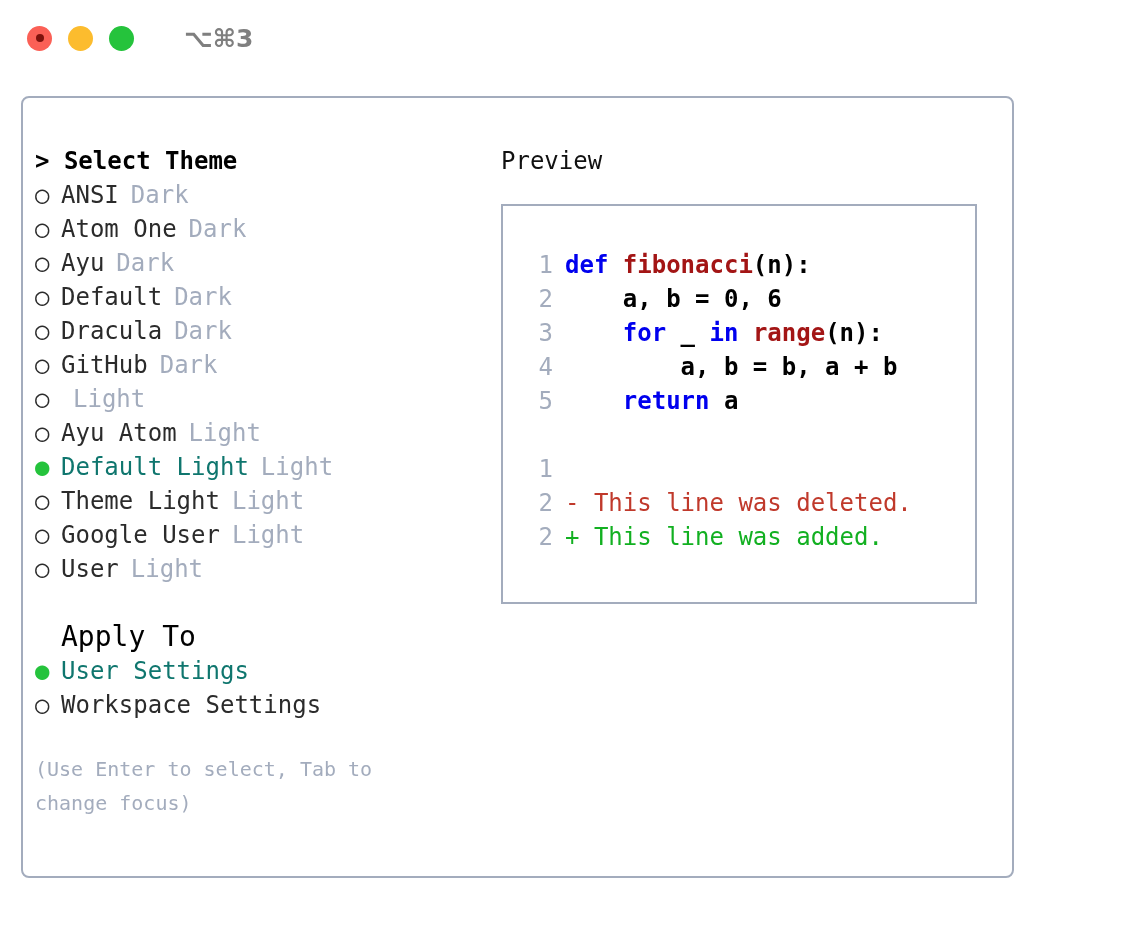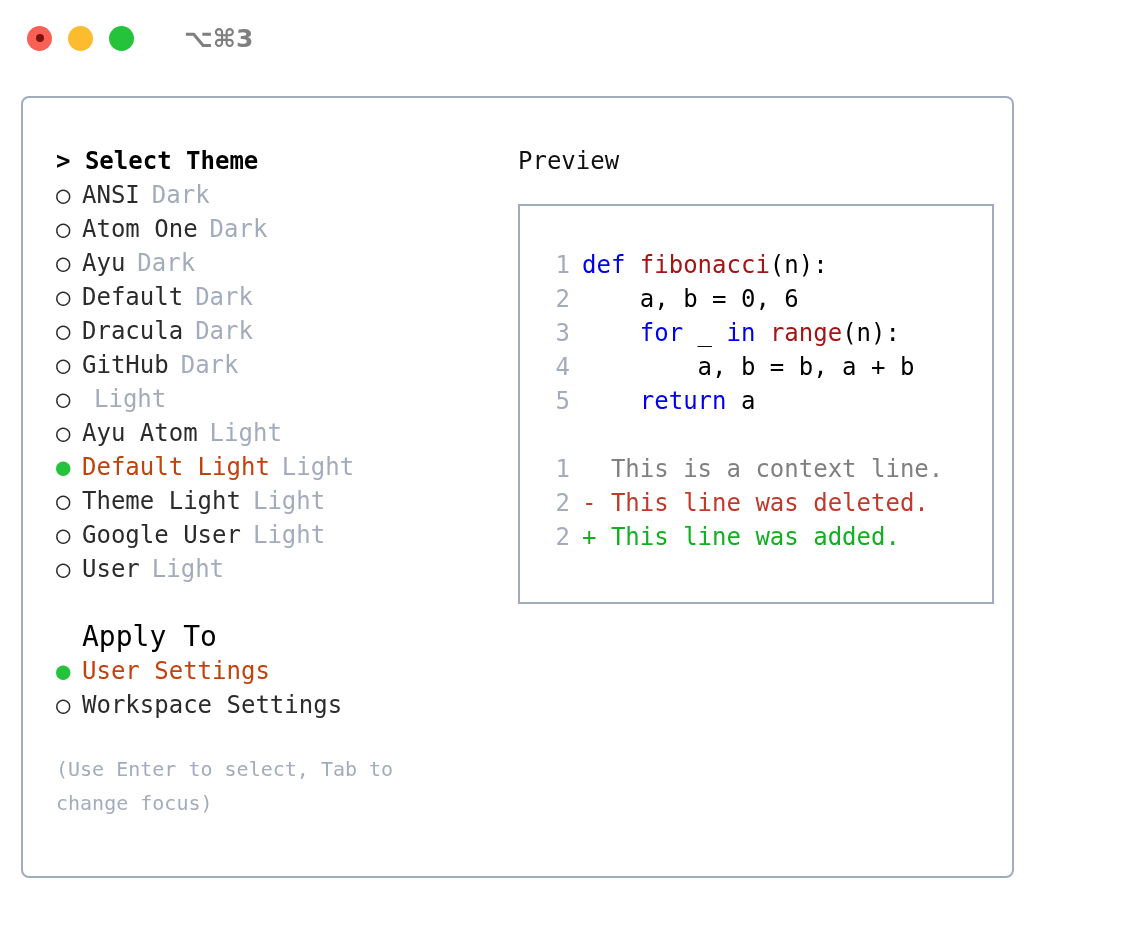--- a/index.html
+++ b/index.html
@@ -81,21 +81,21 @@
 
   .panel-inner {
     position: relative;
     width: 100%;
     height: 100%;
   }
 
   
   .left-col {
     position: absolute;
-    left: 33px;
+    left: 12px;
     top: 46px;
     width: 460px;
   }
 
   .list-head {
     font-size: 24px;
     font-weight: bold;
     color: #000000;
     line-height: 34px;
     white-space: pre;
@@ -111,21 +111,21 @@
   .marker {
     width: 26px;
     flex: 0 0 26px;
     font-size: 24px;
     line-height: 34px;
     color: #2b2b2b;
     display: inline-block;
   }
   .marker.sel { color: #25C33C; }
   .row-label { color: #2b2b2b; }
-  .row.selected .row-label { color: #c2410c; }
+  .row.selected .row-label { color: #0f766e; }
   .row-tag {
     color: #A3ACBD;
     margin-left: 12px;
   }
 
   .apply-head {
     font-size: 28px;
     color: #000000;
     line-height: 34px;
     padding-left: 26px;
@@ -138,21 +138,21 @@
     font-size: 20px;
     line-height: 34px;
     color: #A3ACBD;
     width: 400px;
     white-space: pre-wrap;
   }
 
   
   .right-col {
     position: absolute;
-    left: 495px;
+    left: 478px;
     top: 46px;
     width: 490px;
   }
   .preview-title {
     font-size: 24px;
     color: #111111;
     line-height: 34px;
     font-weight: normal;
     white-space: pre;
   }
@@ -172,21 +172,21 @@
     line-height: 34px;
     white-space: pre;
   }
   .lineno {
     width: 30px;
     flex: 0 0 30px;
     text-align: right;
     color: #A3ACBD;
     margin-right: 12px;
   }
-  .code-text { color: #000000; }
+  .code-text { color: #000000; font-weight: bold; }
   .tok-kw   { color: #0000EE; }
   .tok-fn   { color: #A31515; }
   .tok-plain{ color: #000000; }
 
   .blank-line { height: 34px; }
 
   .diff-ctx  { color: #808080; }
   .diff-del  { color: #C0392B; }
   .diff-add  { color: #12B021; }
 </style>
@@ -244,21 +244,21 @@
         <div class="preview-box">
           <div id="code-block">
               <div class="code-line"><span class="lineno">1</span><span class="code-text"><span class="tok-kw">def </span><span class="tok-fn">fibonacci</span><span class="tok-plain">(n):</span></span></div>
               <div class="code-line"><span class="lineno">2</span><span class="code-text"><span class="tok-plain">    a, b = 0, 6</span></span></div>
               <div class="code-line"><span class="lineno">3</span><span class="code-text"><span class="tok-plain">    </span><span class="tok-kw">for</span><span class="tok-plain"> _ </span><span class="tok-kw">in</span><span class="tok-plain"> </span><span class="tok-fn">range</span><span class="tok-plain">(n):</span></span></div>
               <div class="code-line"><span class="lineno">4</span><span class="code-text"><span class="tok-plain">        a, b = b, a + b</span></span></div>
               <div class="code-line"><span class="lineno">5</span><span class="code-text"><span class="tok-plain">    </span><span class="tok-kw">return</span><span class="tok-plain"> a</span></span></div>
             </div>
           <div class="blank-line"></div>
           <div id="diff-block">
-              <div class="code-line"><span class="lineno">1</span><span class="diff-ctx"> </span><span class="diff-ctx"> This is a context line.</span></div>
+              <div class="code-line"><span class="lineno">1</span><span class="diff-ctx"> </span></div>
               <div class="code-line"><span class="lineno">2</span><span class="diff-del">-</span><span class="diff-del"> This line was deleted.</span></div>
               <div class="code-line"><span class="lineno">2</span><span class="diff-add">+</span><span class="diff-add"> This line was added.</span></div>
             </div>
         </div>
       </div>
 
     </div>
   </div>
 </div>
 

